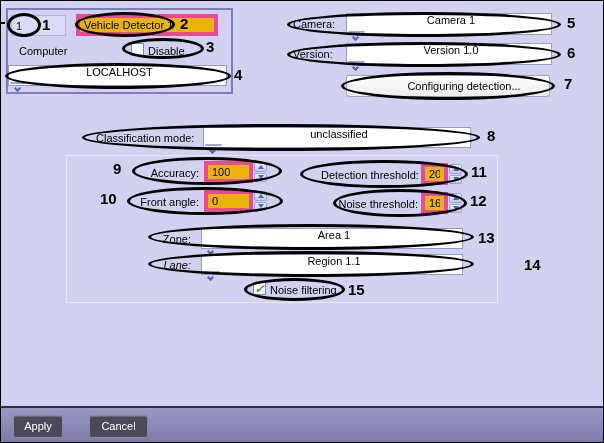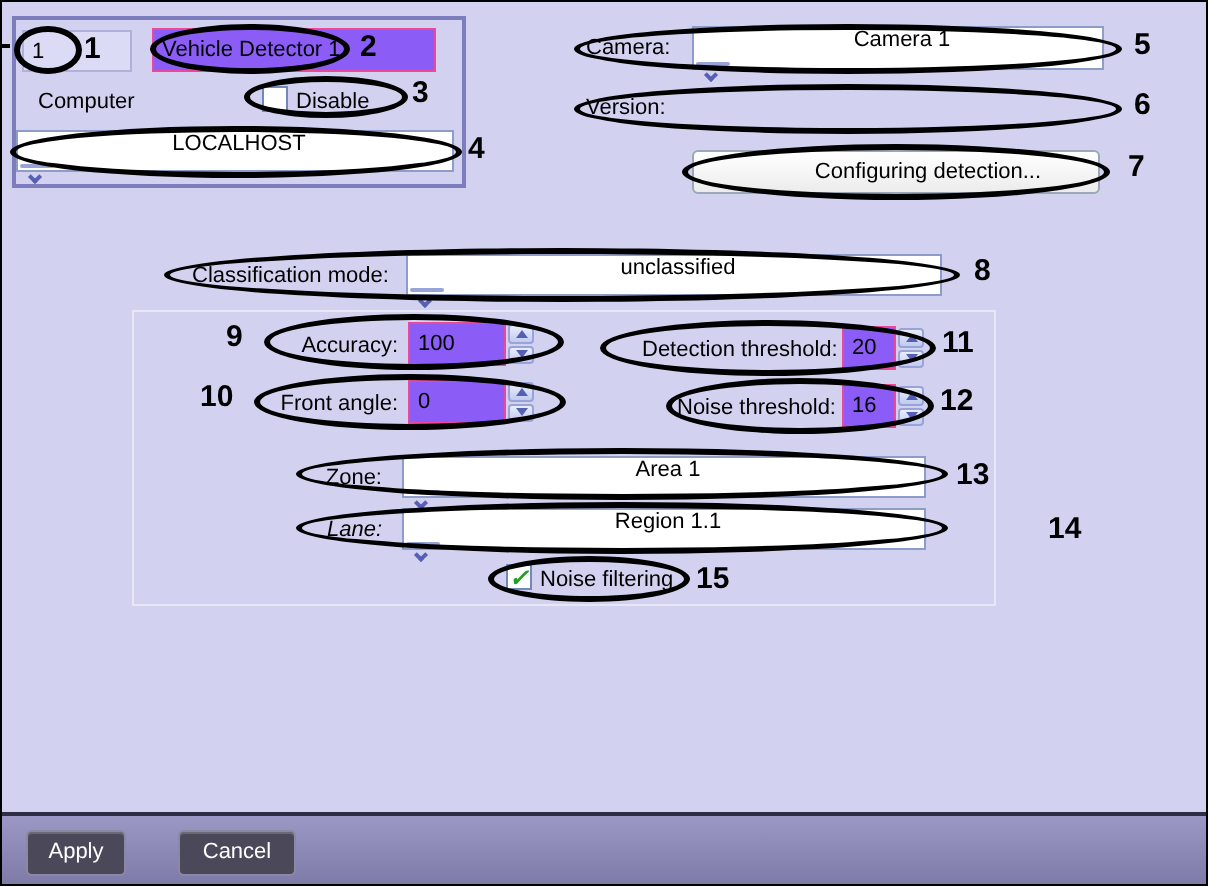--- a/index.html
+++ b/index.html
@@ -5,21 +5,21 @@
   * { margin:0; padding:0; box-sizing:border-box; }
   body { background:#fff; }
   .screen {
     position:relative; width:604px; height:443px;
     background:#d2d2f0; border:1px solid #000; overflow:hidden;
     font-family:"Liberation Sans", sans-serif; font-size:11px; color:#000;
   }
   .lbl { position:absolute; white-space:nowrap; }
   .panel { position:absolute; border:2px solid #7d7dbd; }
   .tfield {
-    position:absolute; background:#8b5cf6; border:1px solid #ec4899;
+    position:absolute; background:#eab308; border:4px solid #ec4899;
     font-family:"Liberation Sans", sans-serif; font-size:11px; color:#000;
     padding:0 4px; outline:none;
   }
   .idfield { background:#dbdbf6; border:1px solid #b0b0dc; }
   .combo {
     position:absolute; background:#fff; border:1px solid #8e9cc8;
     display:flex; align-items:center;flex-direction:column;
   }
   .combo .ctxt { flex:1; padding-left:4px; white-space:nowrap; overflow:hidden; }
   .combo .cbtn {
@@ -102,20 +102,26 @@
 
   <div class="lbl" style="left:292px; top:17px;">Camera:</div>
   <div class="combo" style="left:345px; top:12px; width:206px; height:22px;">
     <span class="ctxt">Camera 1</span>
     <span class="cbtn">
         <i class="chev"></i>
       </span>
   </div>
 
   <div class="lbl" style="left:292px; top:47px;">Version:</div>
+  <div class="combo" style="left:345px; top:42px; width:206px; height:22px;">
+    <span class="ctxt">Version 1.0</span>
+    <span class="cbtn">
+        <i class="chev"></i>
+      </span>
+  </div>
 
   <button class="pushbtn" style="left:345px; top:74px; width:204px; height:22px;">Configuring detection...</button>
 
   <div class="lbl" style="left:95px; top:131px;">Classification mode:</div>
   <div class="combo" style="left:202px; top:126px; width:268px; height:21px;">
     <span class="ctxt">unclassified</span>
     <span class="cbtn">
         <i class="chev"></i>
       </span>
   </div>

